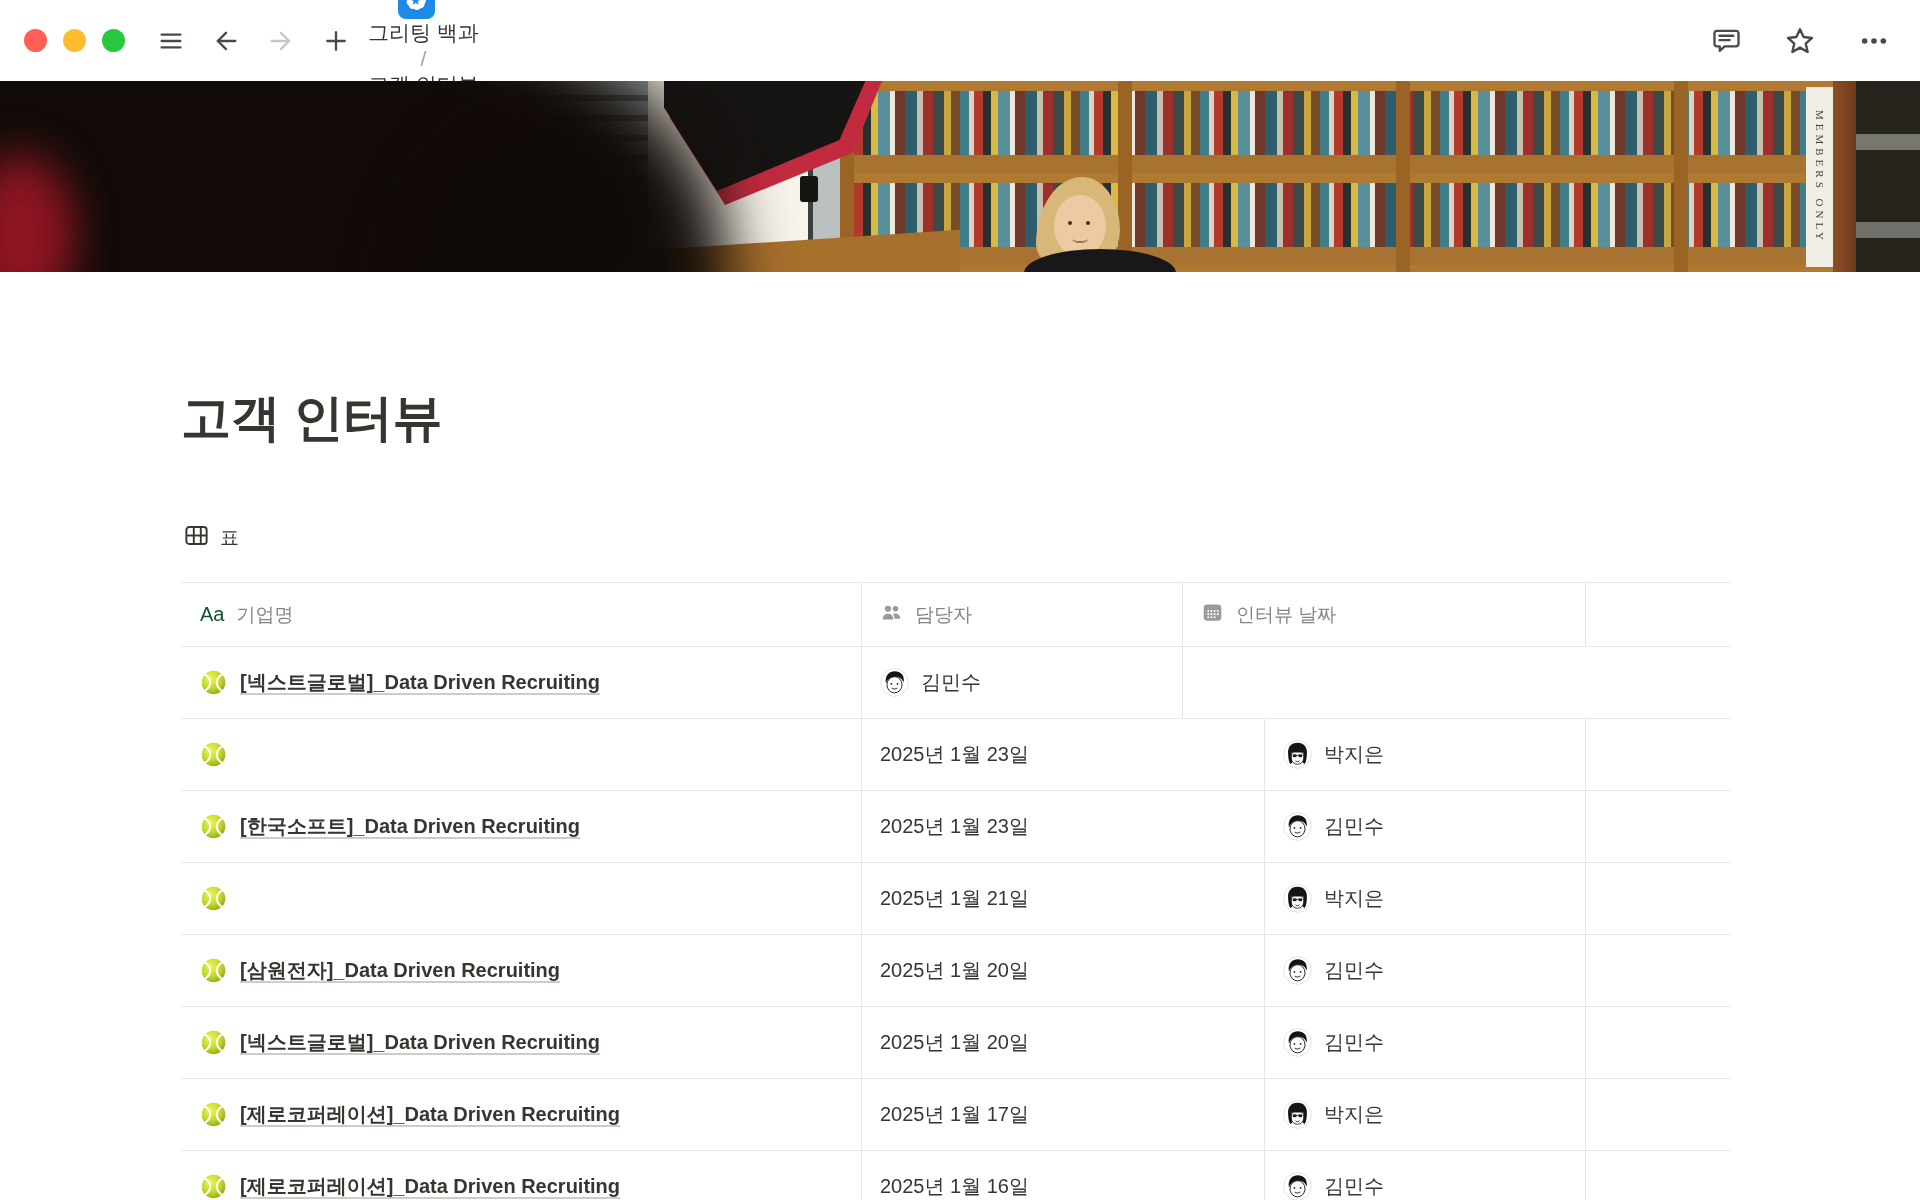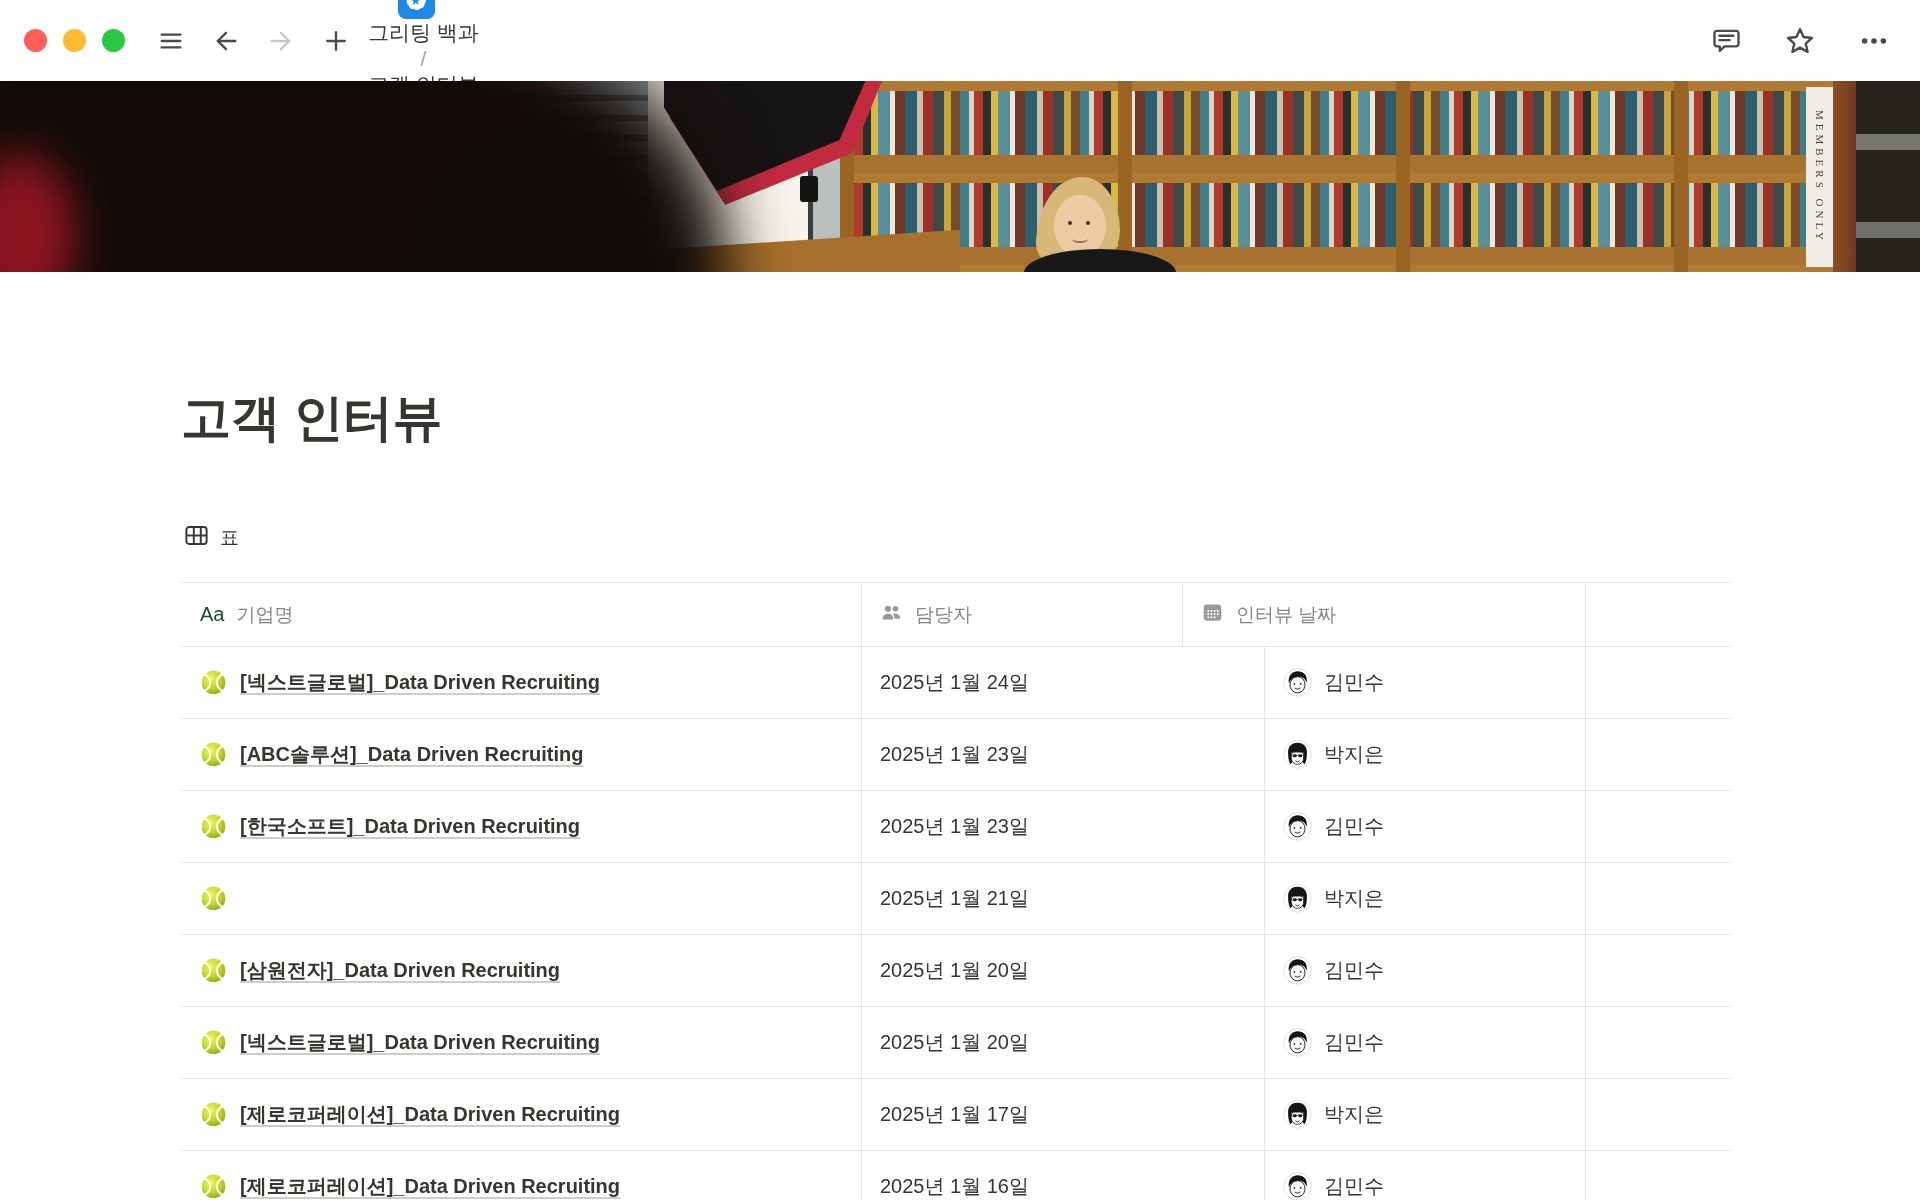--- a/index.html
+++ b/index.html
@@ -283,23 +283,20 @@
     <div class="cell c1">
       <span class="ball">
         <svg viewBox="0 0 32 32" width="27" height="27">
                 <circle cx="16" cy="16" r="14" fill="url(#ballGrad)"></circle>
                 <path d="M6 6.5 C14 12 14 20 6.5 25.5" stroke="#fdfef0" stroke-width="2.6" fill="none" stroke-linecap="round"></path>
                 <path d="M26 6.5 C18 12 18 20 25.5 25.5" stroke="#fdfef0" stroke-width="2.6" fill="none" stroke-linecap="round"></path>
               </svg>
       </span>
       <a class="page-link">[넥스트글로벌]_Data Driven Recruiting</a>
     </div>
-    <div class="cell c2">
-      <span class="date-text">2025년 1월 24일</span>
-    </div>
     <div class="cell c3">
       <span class="avatar boy">
         <svg class="av-boy" viewBox="0 0 32 32">
                 <circle cx="16" cy="16" r="15.2" fill="#fff" stroke="#e1dfdb" stroke-width="1"></circle>
                 <ellipse cx="16" cy="18.5" rx="8.3" ry="9" fill="#fff" stroke="#2b2b2b" stroke-width="1.1"></ellipse>
                 <path d="M6.5 17 C5 7.5 11 3.5 16 3.5 C23 3.5 27.5 8 26 16 L24 12.5 C21.5 9.5 19 9 14.5 10 C10.5 11 8 13 6.5 17 Z" fill="#151515"></path>
                 <circle cx="12.6" cy="17.6" r="1" fill="#222"></circle>
                 <circle cx="19.4" cy="17.6" r="1" fill="#222"></circle>
                 <path d="M13.3 22.4 Q16 24.6 18.7 22.4" stroke="#2b2b2b" stroke-width="1.1" fill="none" stroke-linecap="round"></path>
               </svg>
@@ -311,21 +308,20 @@
   </div>
         <div class="row trow">
     <div class="cell c1">
       <span class="ball">
         <svg viewBox="0 0 32 32" width="27" height="27">
                 <circle cx="16" cy="16" r="14" fill="url(#ballGrad)"></circle>
                 <path d="M6 6.5 C14 12 14 20 6.5 25.5" stroke="#fdfef0" stroke-width="2.6" fill="none" stroke-linecap="round"></path>
                 <path d="M26 6.5 C18 12 18 20 25.5 25.5" stroke="#fdfef0" stroke-width="2.6" fill="none" stroke-linecap="round"></path>
               </svg>
       </span>
-      <a class="page-link">[ABC솔루션]_Data Driven Recruiting</a>
     </div>
     <div class="cell c2">
       <span class="date-text">2025년 1월 23일</span>
     </div>
     <div class="cell c3">
       <span class="avatar girl">
 
         <svg class="av-girl" viewBox="0 0 32 32">
                 <circle cx="16" cy="16" r="15.2" fill="#fff" stroke="#e1dfdb" stroke-width="1"></circle>
                 <ellipse cx="16" cy="19" rx="7.2" ry="7.8" fill="#fff" stroke="#2b2b2b" stroke-width="1"></ellipse>

